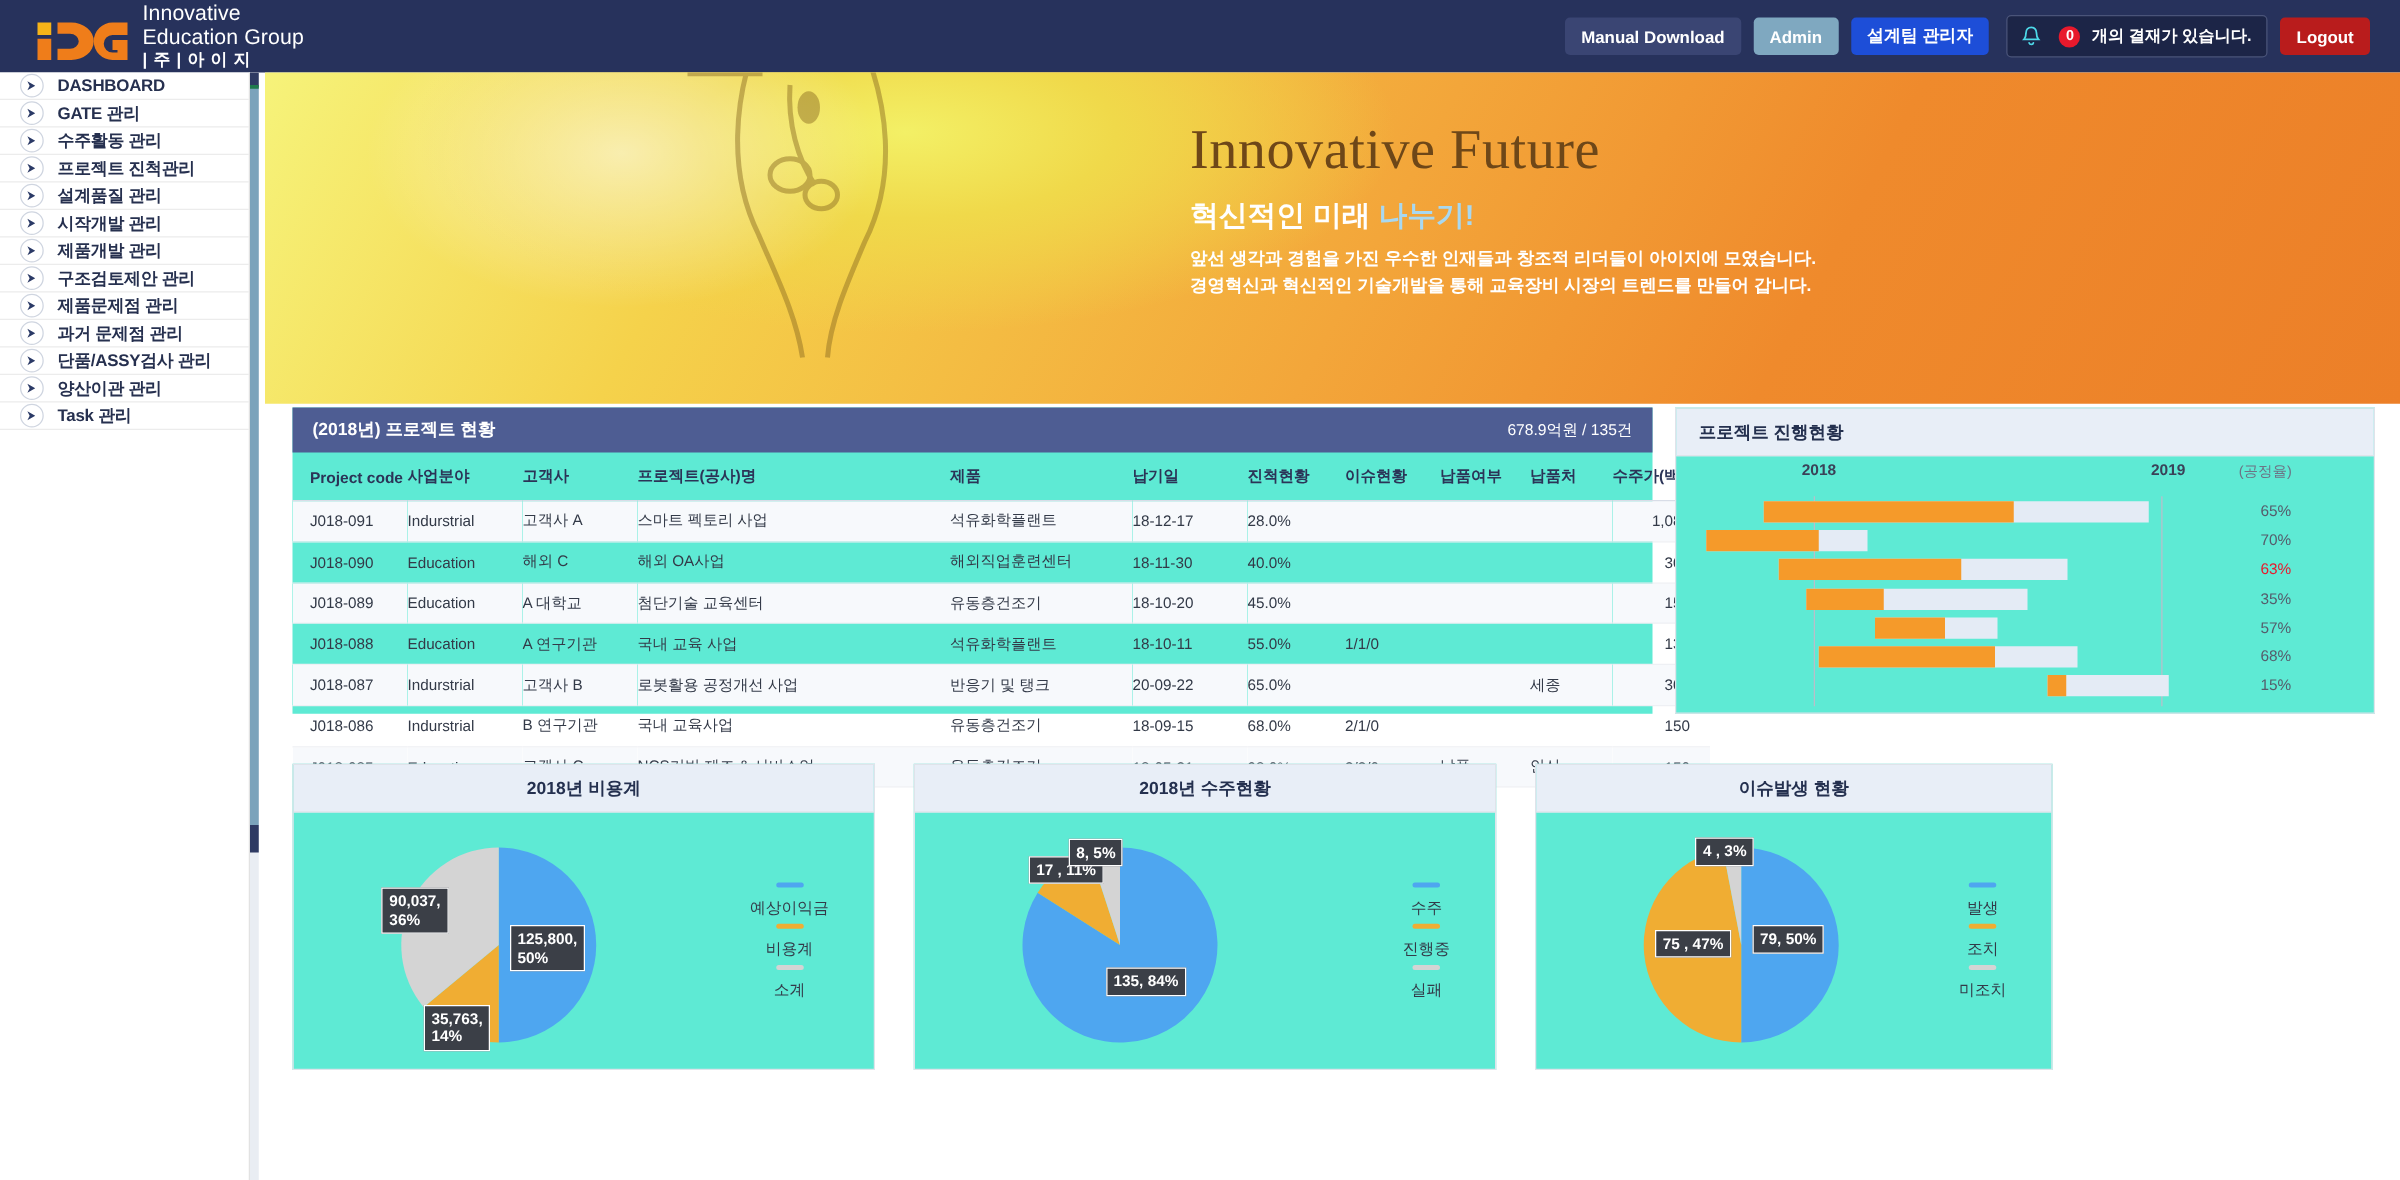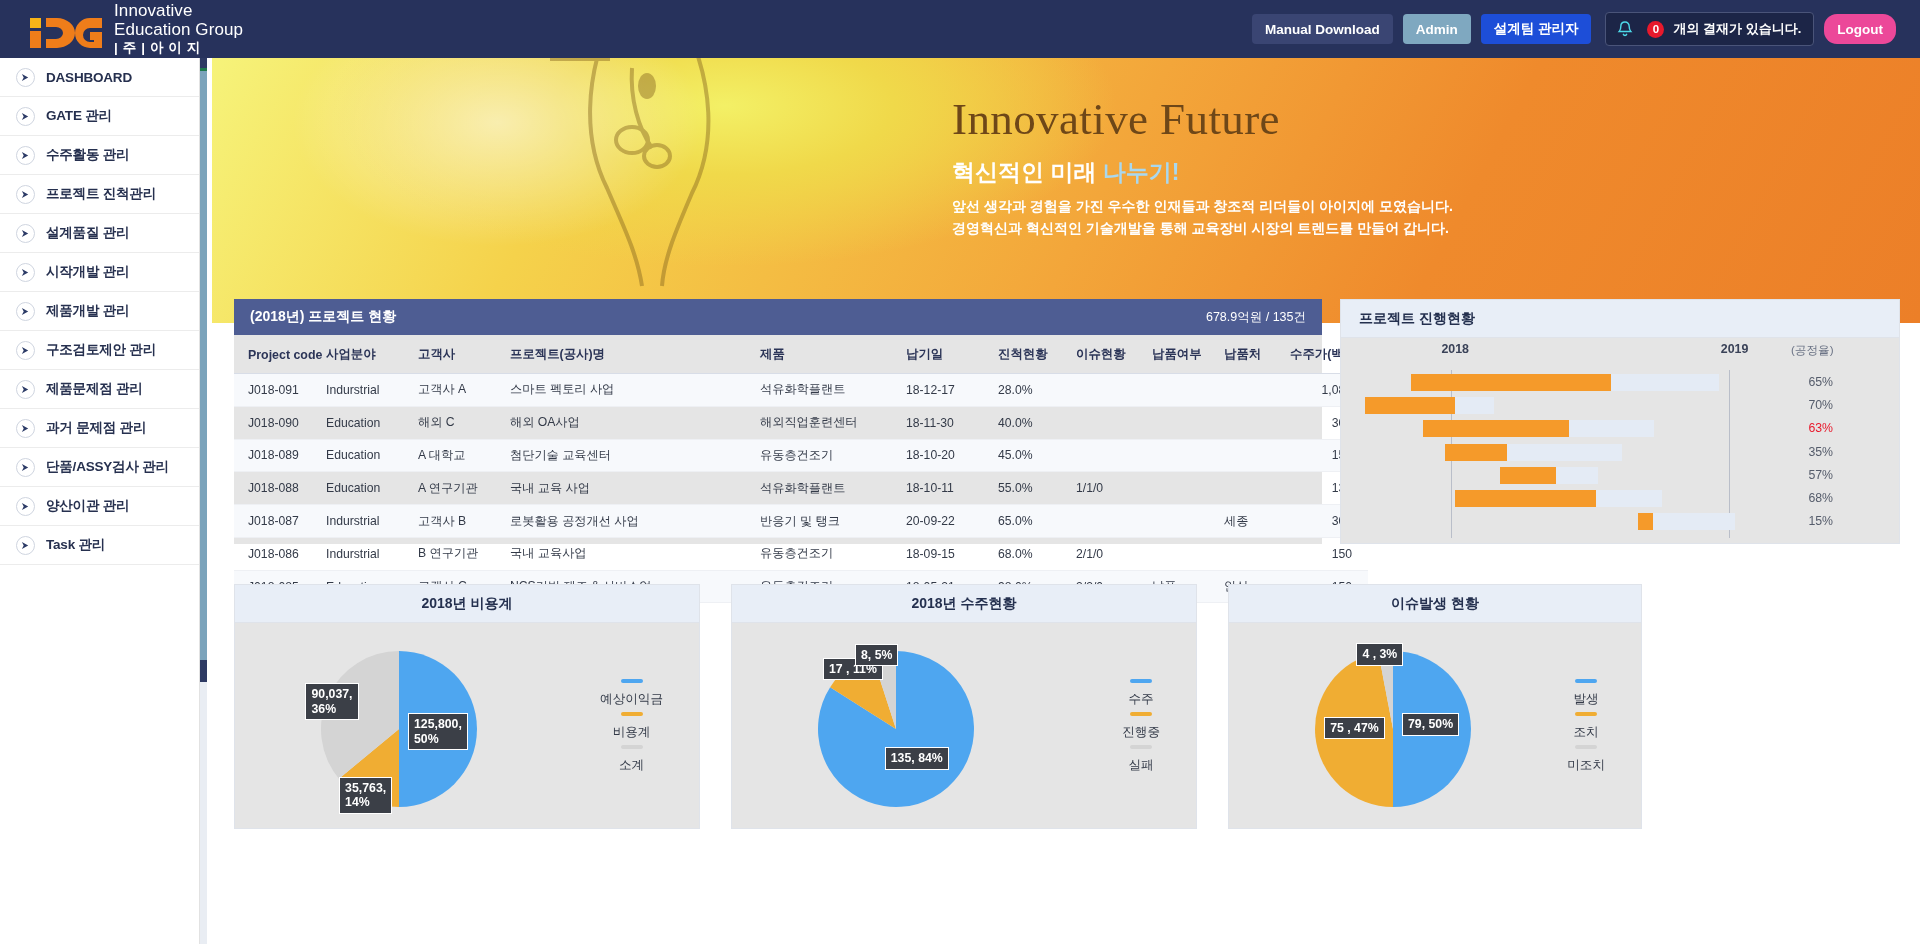--- a/index.html
+++ b/index.html
@@ -23,40 +23,40 @@
     margin-left: auto; display: flex; align-items: center; gap: 10px; padding-right: 24px;
   }
   .btn-hdr {
     height: 30px; padding: 0 13px; border-radius: 4px; border: none;
     font-size: 13.5px; font-weight: bold; color: #ffffff; cursor: pointer;
     display: flex; align-items: center; font-family: inherit; white-space: nowrap;
   }
   .btn-manual { background: #3a4573; }
   .btn-admin  { background: #7fa8c0; }
   .btn-team   { background: #1d4ed8; }
-  .btn-logout { background: #ec4899; border-radius: 13px; }
+  .btn-logout { background: #b91c1c; }
   .alert-box {
     display:flex; align-items:center; gap: 9px; height: 34px;
     background: #1c2547; border: 1px solid #4a5479; border-radius: 4px;
     padding: 0 12px 0 6px; margin-left: 4px;
   }
   .bell { width: 26px; height: 26px; display:flex; align-items:center; justify-content:center; }
   .badge-zero {
     width: 17px; height: 17px; border-radius: 50%; background: #e8192c; color: #fff;
     font-size: 11.5px; font-weight: bold; display:flex; align-items:center; justify-content:center;
   }
   .alert-txt { color: #ffffff; font-size: 13px; font-weight: bold; white-space: nowrap; }
 
   
   .sidebar {
     position: absolute; top: 58px; left: 0; width: 200px; height: 886px;
     background: #ffffff; border-right: 1px solid #e2e2e2;
   }
   .nav-item {
-    height: 39px; display: flex; align-items: center; gap: 11px;
+    height: 22px; display: flex; align-items: center; gap: 11px;
     padding-left: 16px; border-bottom: 1px solid #ececec; cursor: pointer;
   }
   .nav-arrow {
     width: 19px; height: 19px; border-radius: 50%; border: 1px solid #cfd5e0;
     display:flex; align-items:center; justify-content:center; flex: 0 0 auto;
     background:#fff;
   }
   .nav-label { font-size: 13.5px; color: #26304f; font-weight: bold; letter-spacing: -.2px; }
 
   
@@ -86,21 +86,21 @@
   .hero-txt { position: absolute; left: 740px; top: 38px; }
   .hero-h1 {
     font-family: "Liberation Serif", "DejaVu Serif", serif;
     font-size: 45px; color: #6e4718; letter-spacing: .4px; line-height: 1.05;
   }
   .hero-h2 { margin-top: 14px; font-size: 23px; font-weight: bold; color: #ffffff; }
   .hero-h2 em { font-style: normal; color: #a8d8f0; }
   .hero-p { margin-top: 8px; font-size: 14px; color: #ffffff; line-height: 1.55; font-weight: bold; }
 
   
-  .panel { position: absolute; background: #e5e5e5; border: 1px solid #dfe3ea; }
+  .panel { position: absolute; background: #5eead4; border: 1px solid #dfe3ea; margin-top: 27px; }
   .panel-hd-blue {
     height: 36px; background: #4e5d93; display:flex; align-items:center;
     padding: 0 16px; justify-content: space-between;
   }
   .panel-hd-blue .t { color:#fff; font-size: 14px; font-weight: bold; }
   .panel-hd-blue .r { color:#fff; font-size: 12.5px; }
   .panel-hd-light {
     height: 38px; background: #e8eef7; border-bottom: 1px solid #dfe3ea;
     display:flex; align-items:center; padding: 0 18px;
   }

